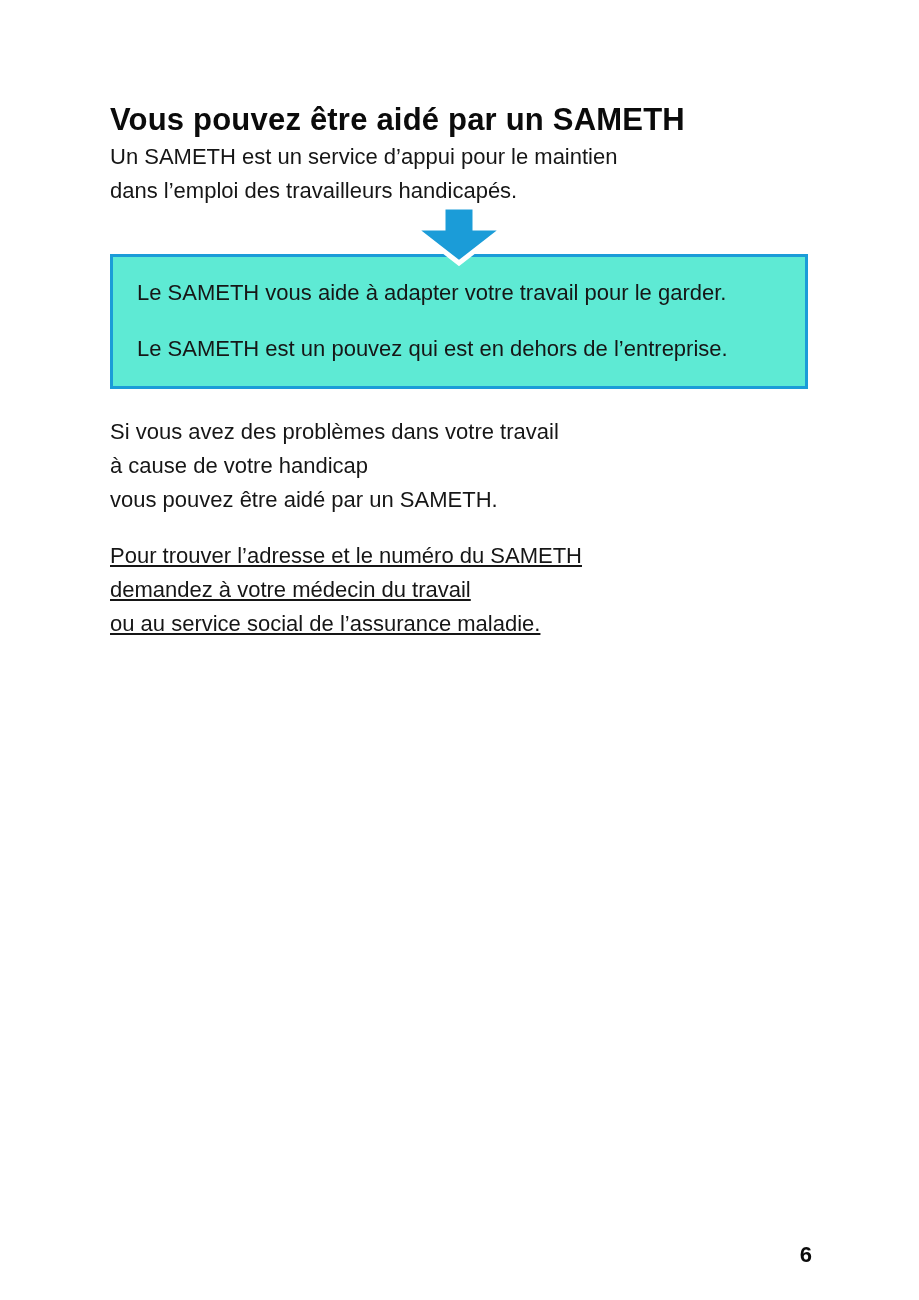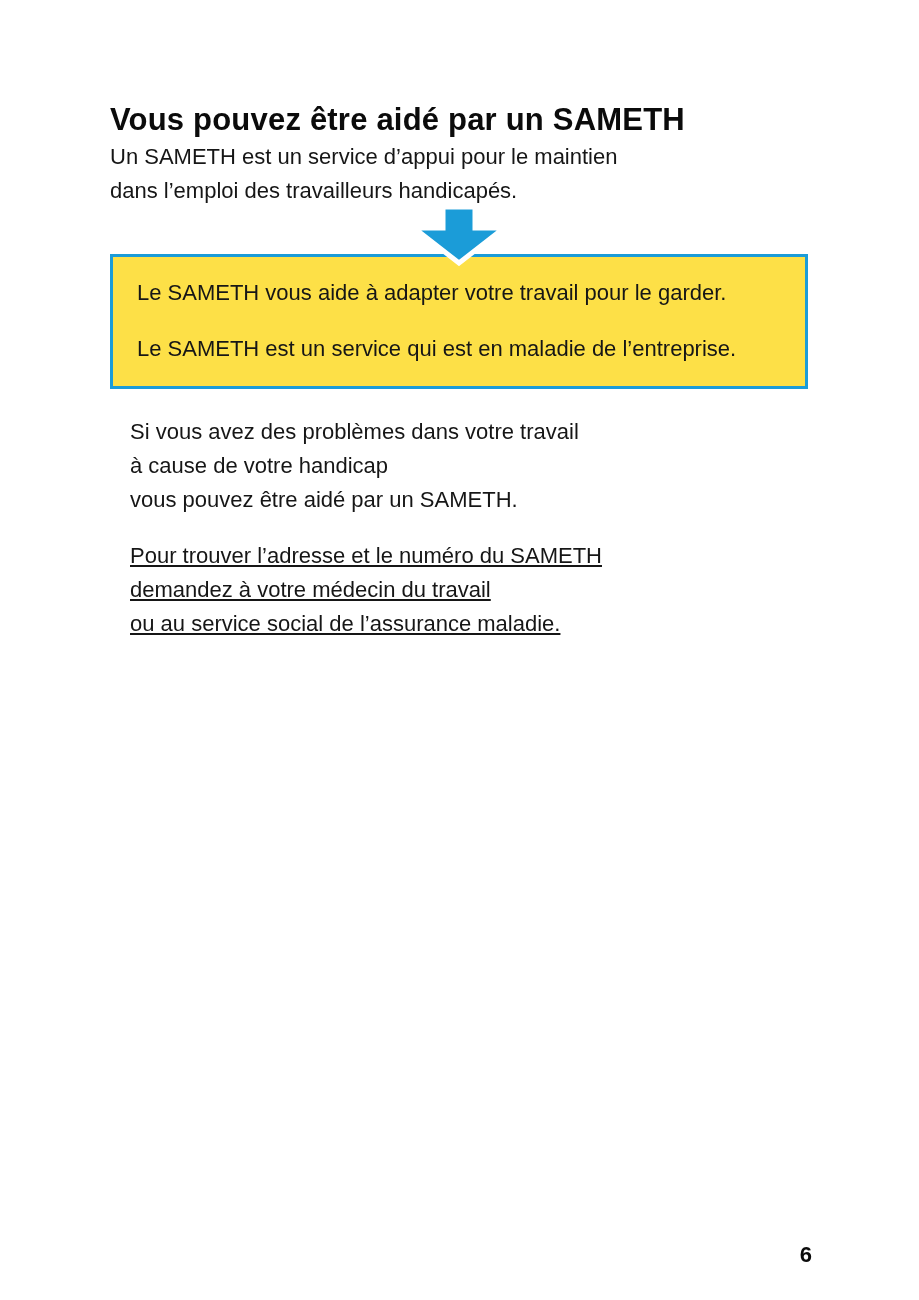--- a/index.html
+++ b/index.html
@@ -45,32 +45,31 @@
     fill: var(--accent);
     stroke: #ffffff;
     stroke-width: 5;
     stroke-linejoin: miter;
   }
   .callout {
     position: relative;
     z-index: 1;
     border: 3px solid var(--accent);
     padding: 19px 24px 12px 24px;
-    background: #fde047;
+    background: #5eead4;
   }
   .callout p {
     font-size: 22px;
     line-height: 34px;
     margin-bottom: 22px;
   }
   .callout p:last-child { margin-bottom: 8px; }
   .body-para {
     font-size: 22px;
     line-height: 34px;
-    margin-left: 20px;
   }
   .body-para.first { margin-top: 26px; }
   .body-para.second { margin-top: 22px; text-decoration: underline; }
   .page-number {
     position: absolute;
     right: 107px;
     bottom: 32px;
     font-size: 22px;
     font-weight: bold;
     color: #0b0b0b;
@@ -86,21 +85,21 @@
   <p class="intro">Un SAMETH est un service d’appui pour le maintien<br>dans l’emploi des travailleurs handicapés.</p>
 
   <div class="arrow-wrap">
     <svg width="100" height="62" viewBox="0 0 100 62" aria-hidden="true">
       <polygon points="34,3 66,3 66,24 95,24 50,59 5,24 34,24"></polygon>
     </svg>
   </div>
 
   <div class="callout">
     <p>Le SAMETH vous aide à adapter votre travail pour le garder.</p>
-    <p>Le SAMETH est un service qui est en maladie de l’entreprise.</p>
+    <p>Le SAMETH est un pouvez qui est en dehors de l’entreprise.</p>
   </div>
 
   <p class="body-para first">Si vous avez des problèmes dans votre travail<br>à cause de votre handicap<br>vous pouvez être aidé par un SAMETH.</p>
 
   <p class="body-para second">Pour trouver l’adresse et le numéro du SAMETH<br>demandez à votre médecin du travail<br>ou au service social de l’assurance maladie.</p>
 
   <div class="page-number">6</div>
 
 </div>
 

